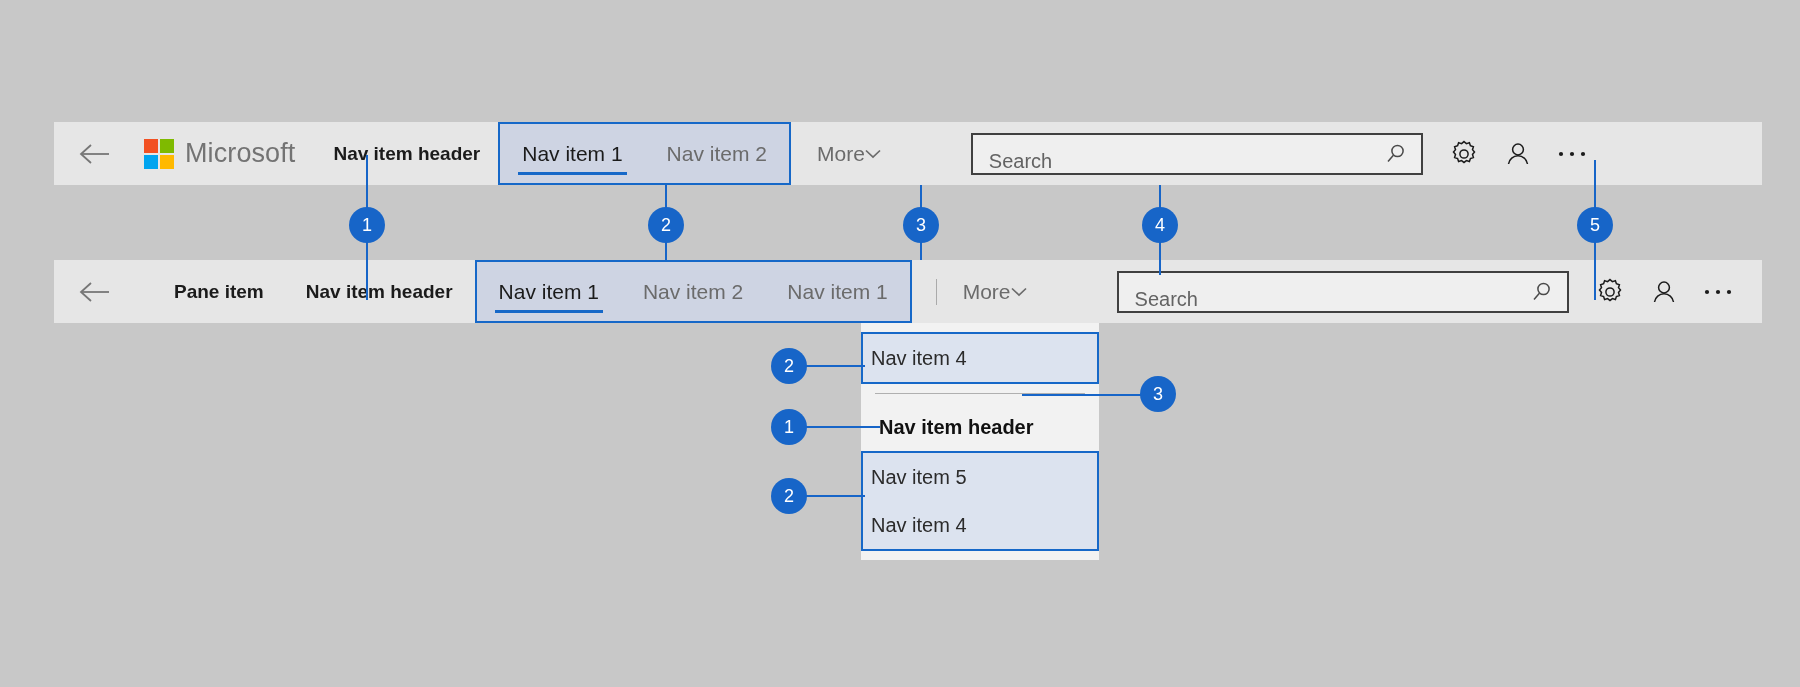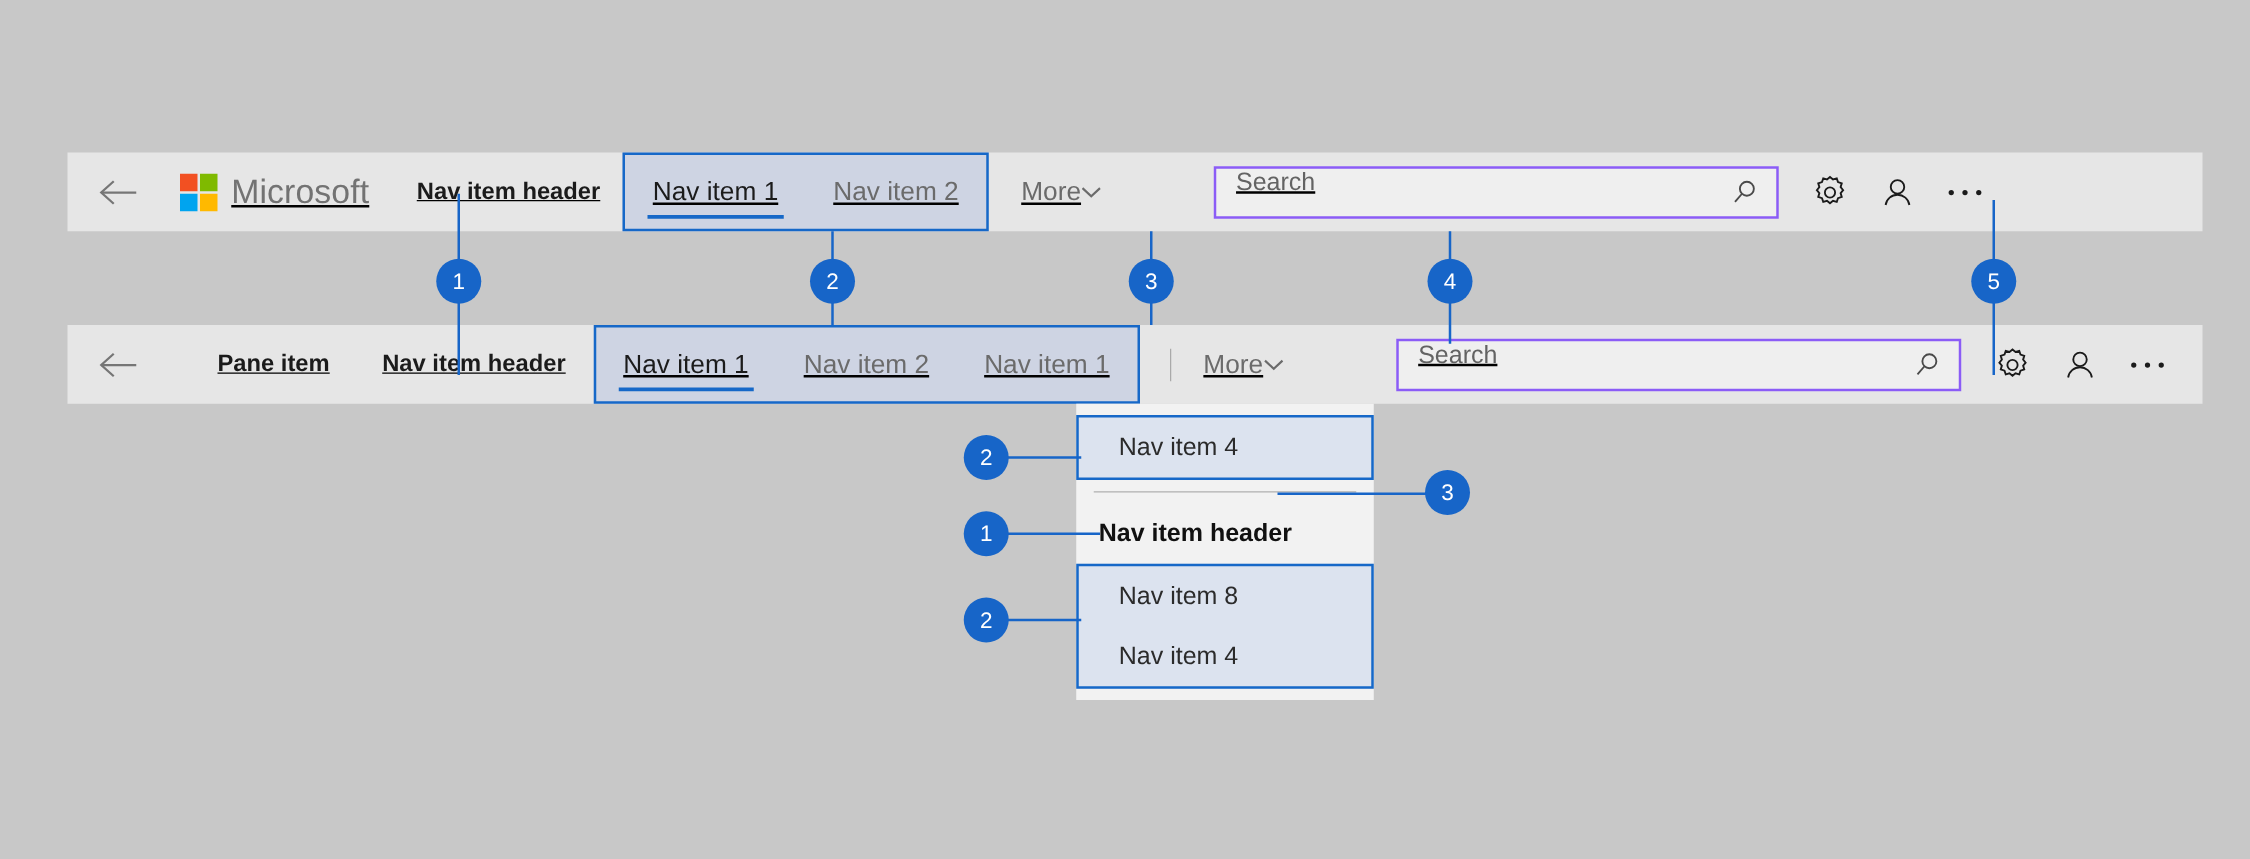--- a/index.html
+++ b/index.html
@@ -21,21 +21,20 @@
     height: 687px;
   }
 
   
   .cmdbar {
     position: absolute;
     background: #e6e6e6;
     display: flex;
     align-items: center;
     box-sizing: border-box;
-    text-decoration: underline;
   }
   #bar-top  { left: 54px; top: 122px; width: 1708px; height: 63px; }
   #bar-bot  { left: 54px; top: 260px; width: 1708px; height: 63px; }
 
   .back-arrow {
     width: 56px; height: 63px;
     display: flex; align-items: center; justify-content: center;
     flex: 0 0 auto;
     margin-left: 12px;
   }
@@ -132,24 +131,24 @@
     flex: 0 0 auto;
   }
   #bar-top .more-btn { margin-left: 26px; }
   #bar-bot .more-btn { margin-left: 26px; }
   .chev { display: block; }
 
   .search-box {
     position: relative;
     height: 42px;
     background: #efefef;
-    border: 2px solid #8b5cf6;
-    box-sizing: border-box;
-    display: flex;
-    align-items: flex-start;
+    border: 2px solid #404040;
+    box-sizing: border-box;
+    display: flex;
+    align-items: flex-end;
     flex: 0 0 auto;
   }
   #bar-top .search-box { margin-left: 90px; width: 452px; }
   #bar-bot .search-box { margin-left: 90px; width: 452px; }
   .search-ph {
     font-size: 20px;
     color: #636363;
     margin-left: 16px;
   }
   .search-ico {
@@ -180,25 +179,24 @@
   .fly-pad { height: 9px; }
   .fly-group {
     border: 2px solid #1668c8;
     background: #dce3ef;
     box-sizing: border-box;
   }
   .fly-item {
     height: 48px;
     display: flex;
     align-items: center;
-    padding-left: 18px;
+    padding-left: 8px;
     font-size: 20px;
     color: #2b2b2b;
     box-sizing: border-box;
-    margin-left: 14px;
   }
   .fly-sep-wrap { padding: 9px 14px 9px 14px; }
   .fly-sep { height: 1px; background: #b0b0b0; }
   .fly-header {
     height: 48px;
     display: flex;
     align-items: center;
     padding-left: 18px;
     font-size: 20px;
     font-weight: bold;
@@ -378,21 +376,21 @@
     </div>
 
     <div class="fly-sep-wrap">
       <div class="fly-sep"></div>
     </div>
 
     <div class="fly-header">Nav item header</div>
 
     <div class="fly-group">
       <div class="fly-item">
-        <span>Nav item 8</span>
+        <span>Nav item 5</span>
       </div>
       <div class="fly-item">
         <span>Nav item 4</span>
       </div>
     </div>
 
     <div class="fly-pad"></div>
   </div>
 
   <div class="leader v" style="left:366px; top:155px; height:145px;"></div>

